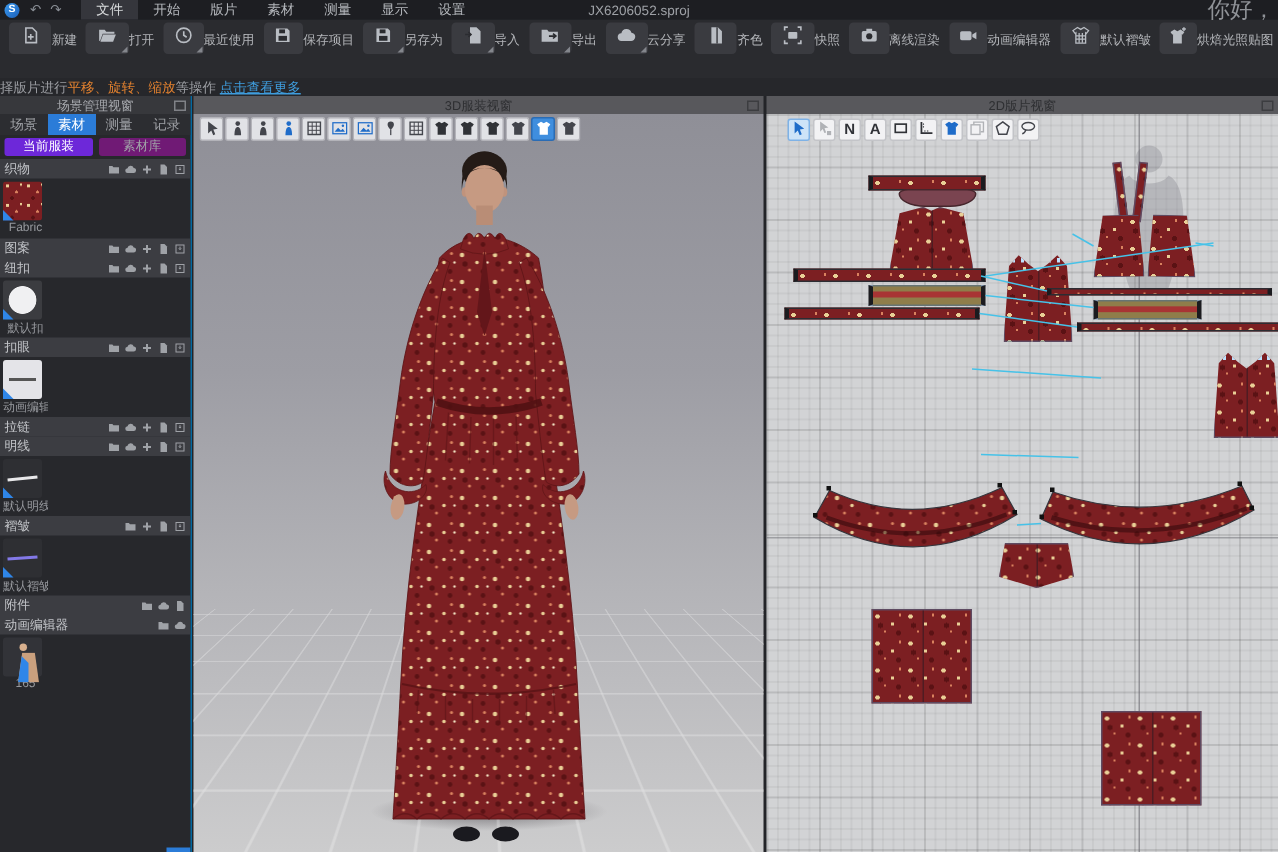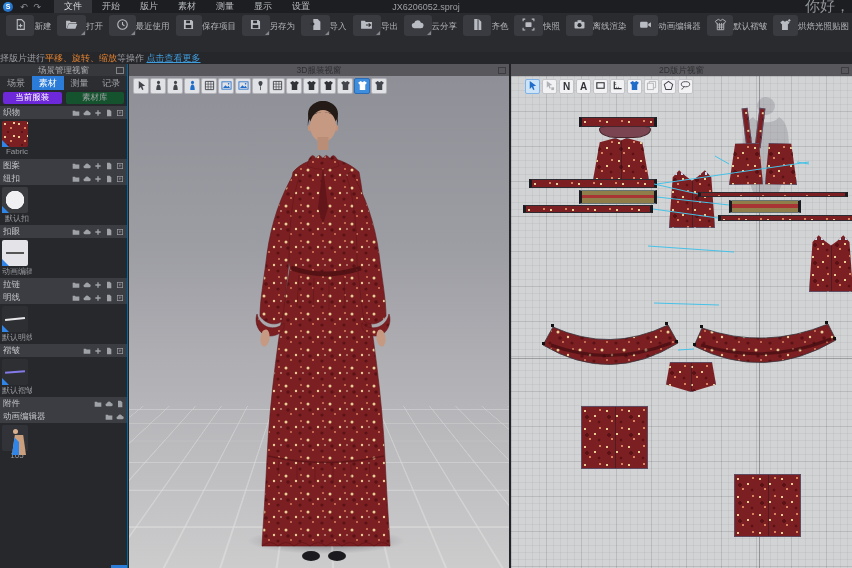--- a/index.html
+++ b/index.html
@@ -35,21 +35,21 @@
   
   #sidebar{position:absolute;left:0;top:64px;width:128px;height:504px;background:#27282c;
            border-right:1px solid #0369a1;box-sizing:border-box;z-index:20;overflow:hidden}
   .phead-dark{height:12px;background:#37383c;color:#a8aaaf;font-size:8.5px;line-height:12px;
               text-align:center;position:relative}
   .pop{position:absolute;right:3px;top:3px;width:6px;height:5px;border:1px solid #808287;cursor:pointer}
   #sb-tabs{display:flex;height:14px;background:#2c2d31}
   .tab{flex:1;font-size:9px;color:#9fa1a6;text-align:center;line-height:14px;cursor:pointer}
   .tab.active{background:#2b7cd8;color:#fff}
   #sb-subtabs{display:flex;gap:4px;padding:2px 3px;height:16px;box-sizing:border-box}
-  .subtab{flex:1;font-size:8.5px;line-height:11px;border-radius:2px;text-align:center;background:#14532d;
+  .subtab{flex:1;font-size:8.5px;line-height:11px;border-radius:2px;text-align:center;background:#701a75;
           color:#a0a2a7;cursor:pointer}
   .subtab.active{background:#6d28d9;color:#fff}
   .section{}
   .sec-head{height:13px;background:#3c3d42;display:flex;align-items:center;padding:0 3px}
   .sec-label{font-size:8.5px;color:#c3c5c9}
   .sec-icons{margin-left:auto;display:flex;gap:3px;align-items:center}
   .sic{width:8px;height:8px;color:#9fa2a7;cursor:pointer;display:inline-flex}
   .sic svg{width:8px;height:8px}
   .sec-items{height:38px;padding:2px 0 0 2px}
   .thumb{width:26px;height:26px;border-radius:2px;position:relative;cursor:pointer}

